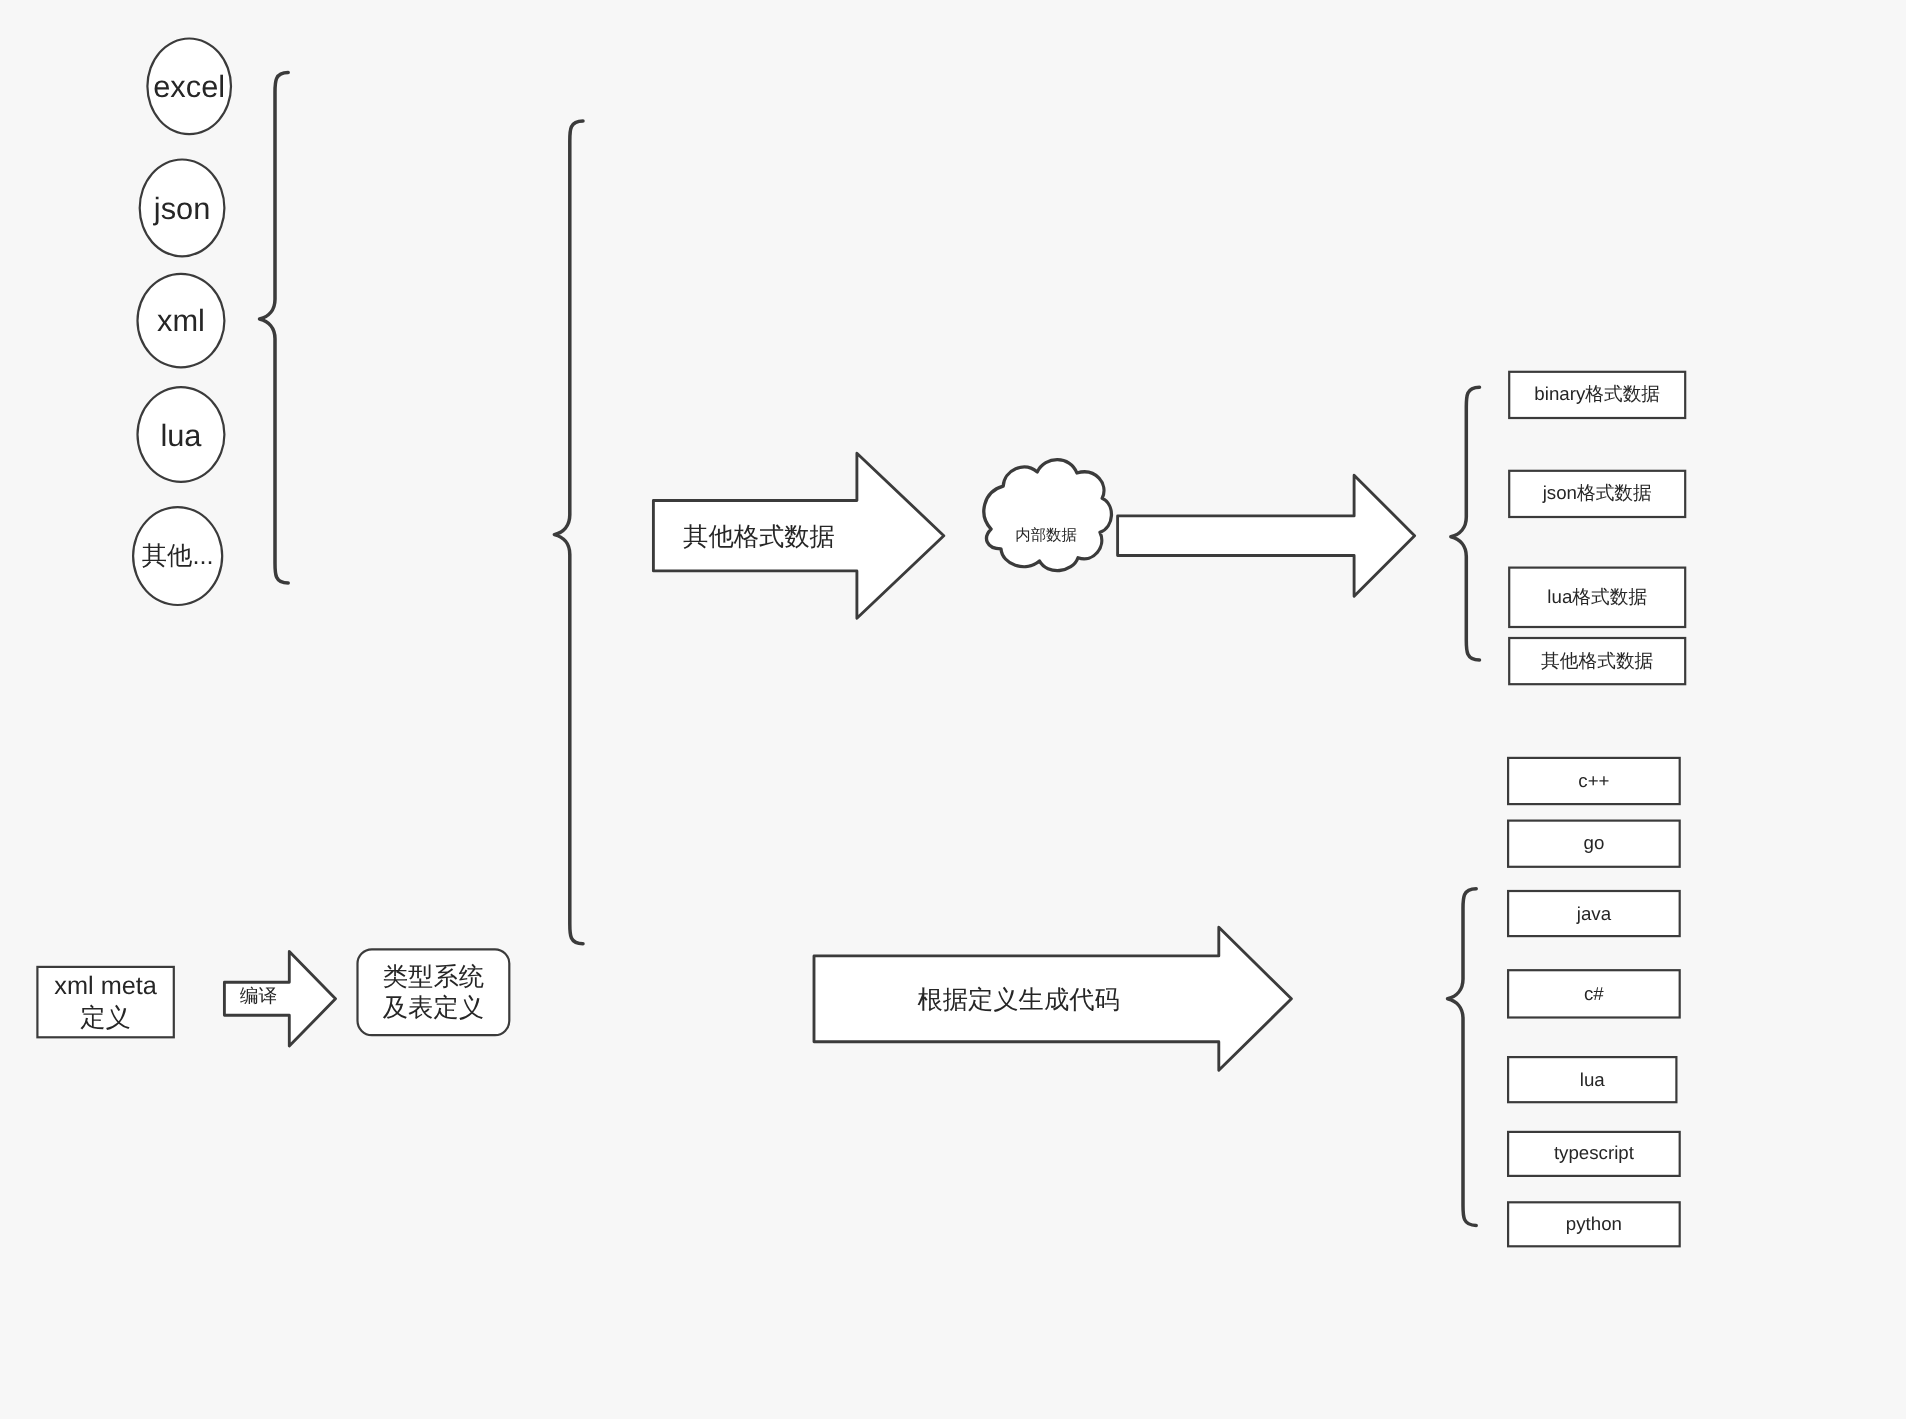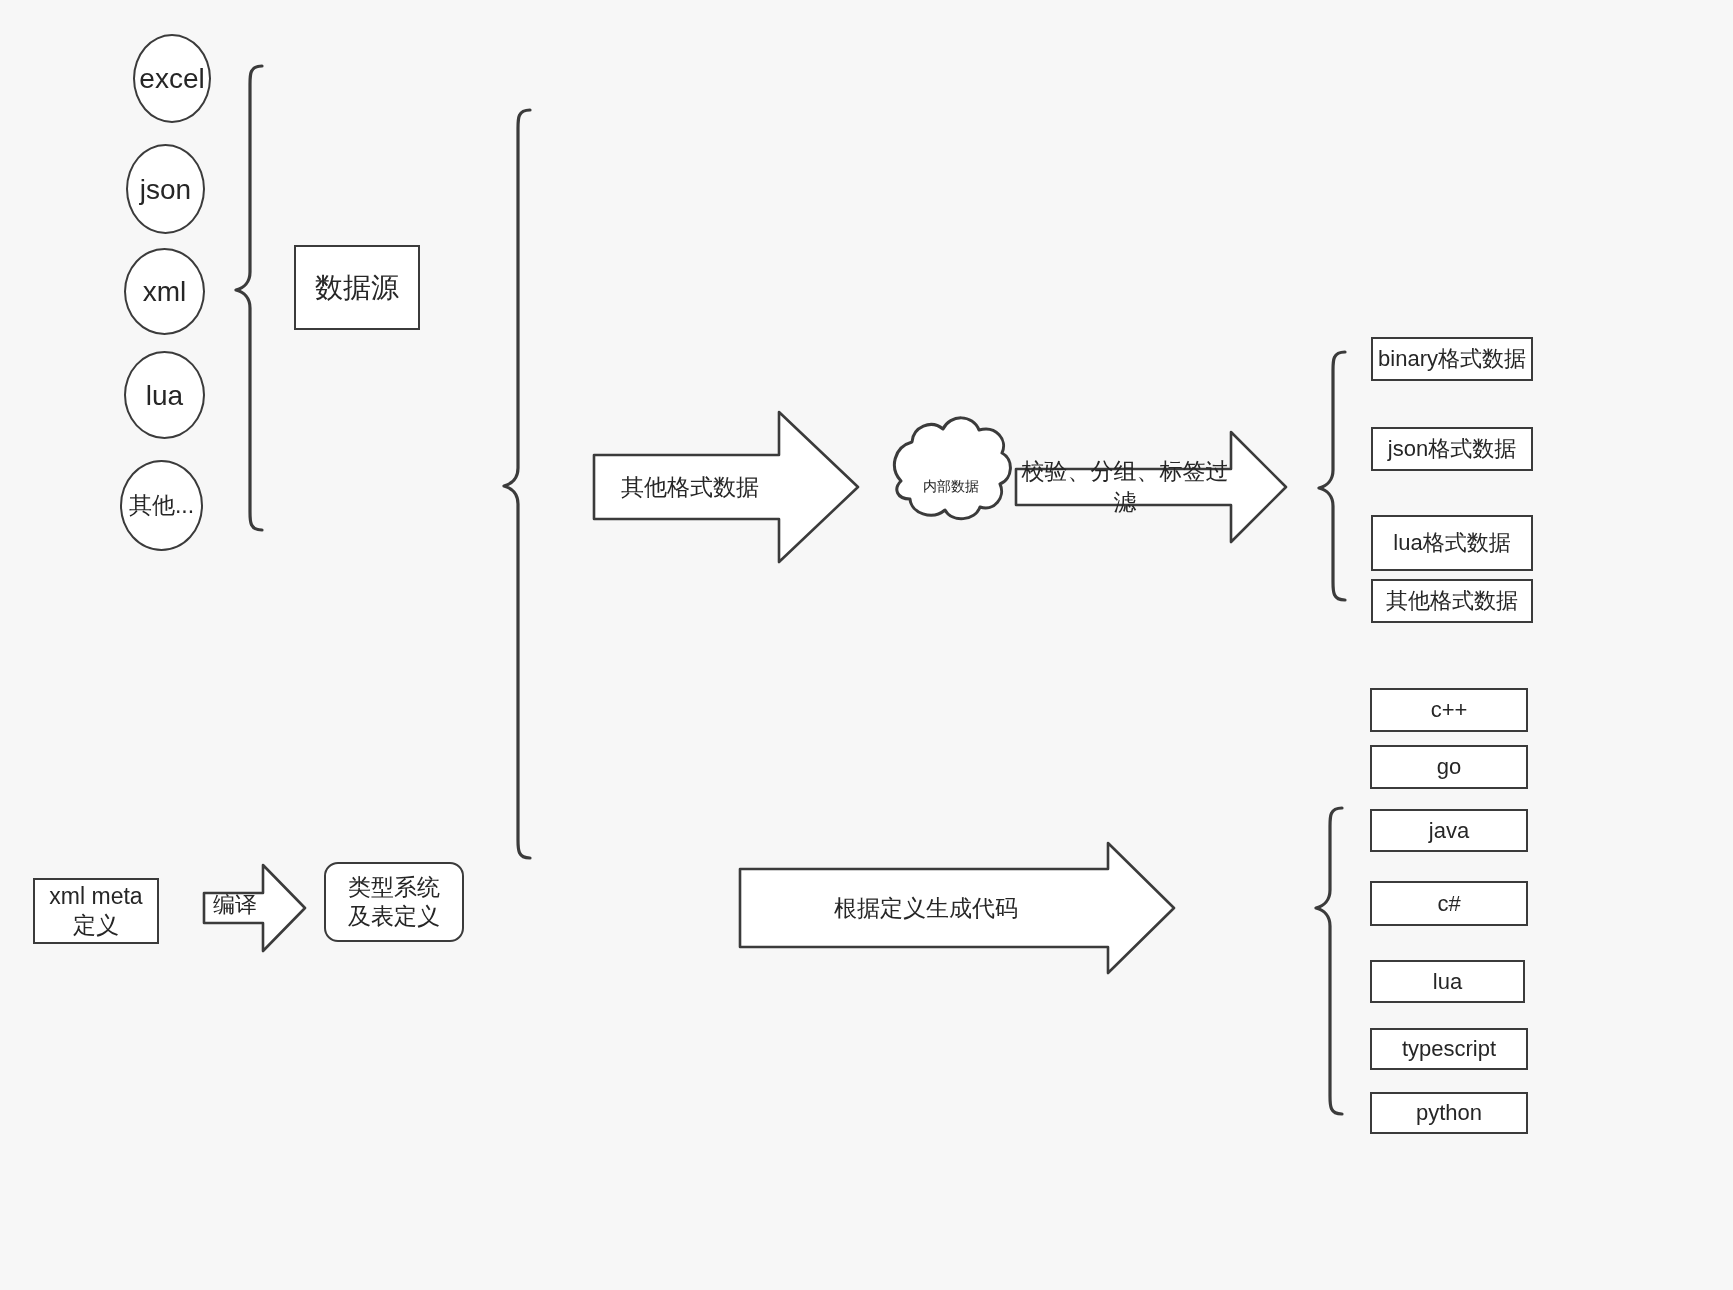--- a/index.html
+++ b/index.html
@@ -47,21 +47,21 @@
   .arrow-label {
     position: absolute;
     display: flex;
     align-items: center;
     justify-content: center;
     text-align: center;
     color: #262626;
   }
   .fs24 { font-size: 28px; }
   .fs23 { font-size: 23px; }
-  .fs22 { font-size: 22px; }
+  .fs22 { font-size: 17px; }
   .fs21 { font-size: 14px; }
 </style>
 </head>
 <body>
 
 <div id="canvas">
 
   <svg class="svg-layer" viewBox="0 0 1733 1290">
     <g fill="none" stroke="#3b3b3b" stroke-width="3.2" stroke-linecap="round" stroke-linejoin="round">
 
@@ -115,31 +115,25 @@
   <div class="node ellipse fs24" style="left:124px; top:248px; width:81px; height:87px;">
     <span>xml</span>
   </div>
   <div class="node ellipse fs24" style="left:124px; top:351px; width:81px; height:88px;">
     <span>lua</span>
   </div>
   <div class="node ellipse fs23" style="left:120px; top:460px; width:83px; height:91px;">
     <span>其他...</span>
   </div>
 
-  <div class="node rect fs24" style="left:294px; top:245px; width:126px; height:85px;">
-    <span>数据源</span>
-  </div>
 
   <div class="arrow-label fs23" style="left:600px; top:464px; width:180px; height:46px;">
     <span>其他格式数据</span>
   </div>
 
-  <div class="arrow-label fs23" style="left:1020px; top:464px; width:210px; height:46px;">
-    <span>校验、分组、标签过滤</span>
-  </div>
 
   <div class="arrow-label fs21" style="left:901px; top:465px; width:100px; height:44px;">
     <span>内部数据</span>
   </div>
 
   <div class="arrow-label fs22" style="left:206px; top:887px; width:58px; height:36px;">
     <span>编译</span>
   </div>
 
   <div class="arrow-label fs23" style="left:744px; top:886px; width:364px; height:44px;">

